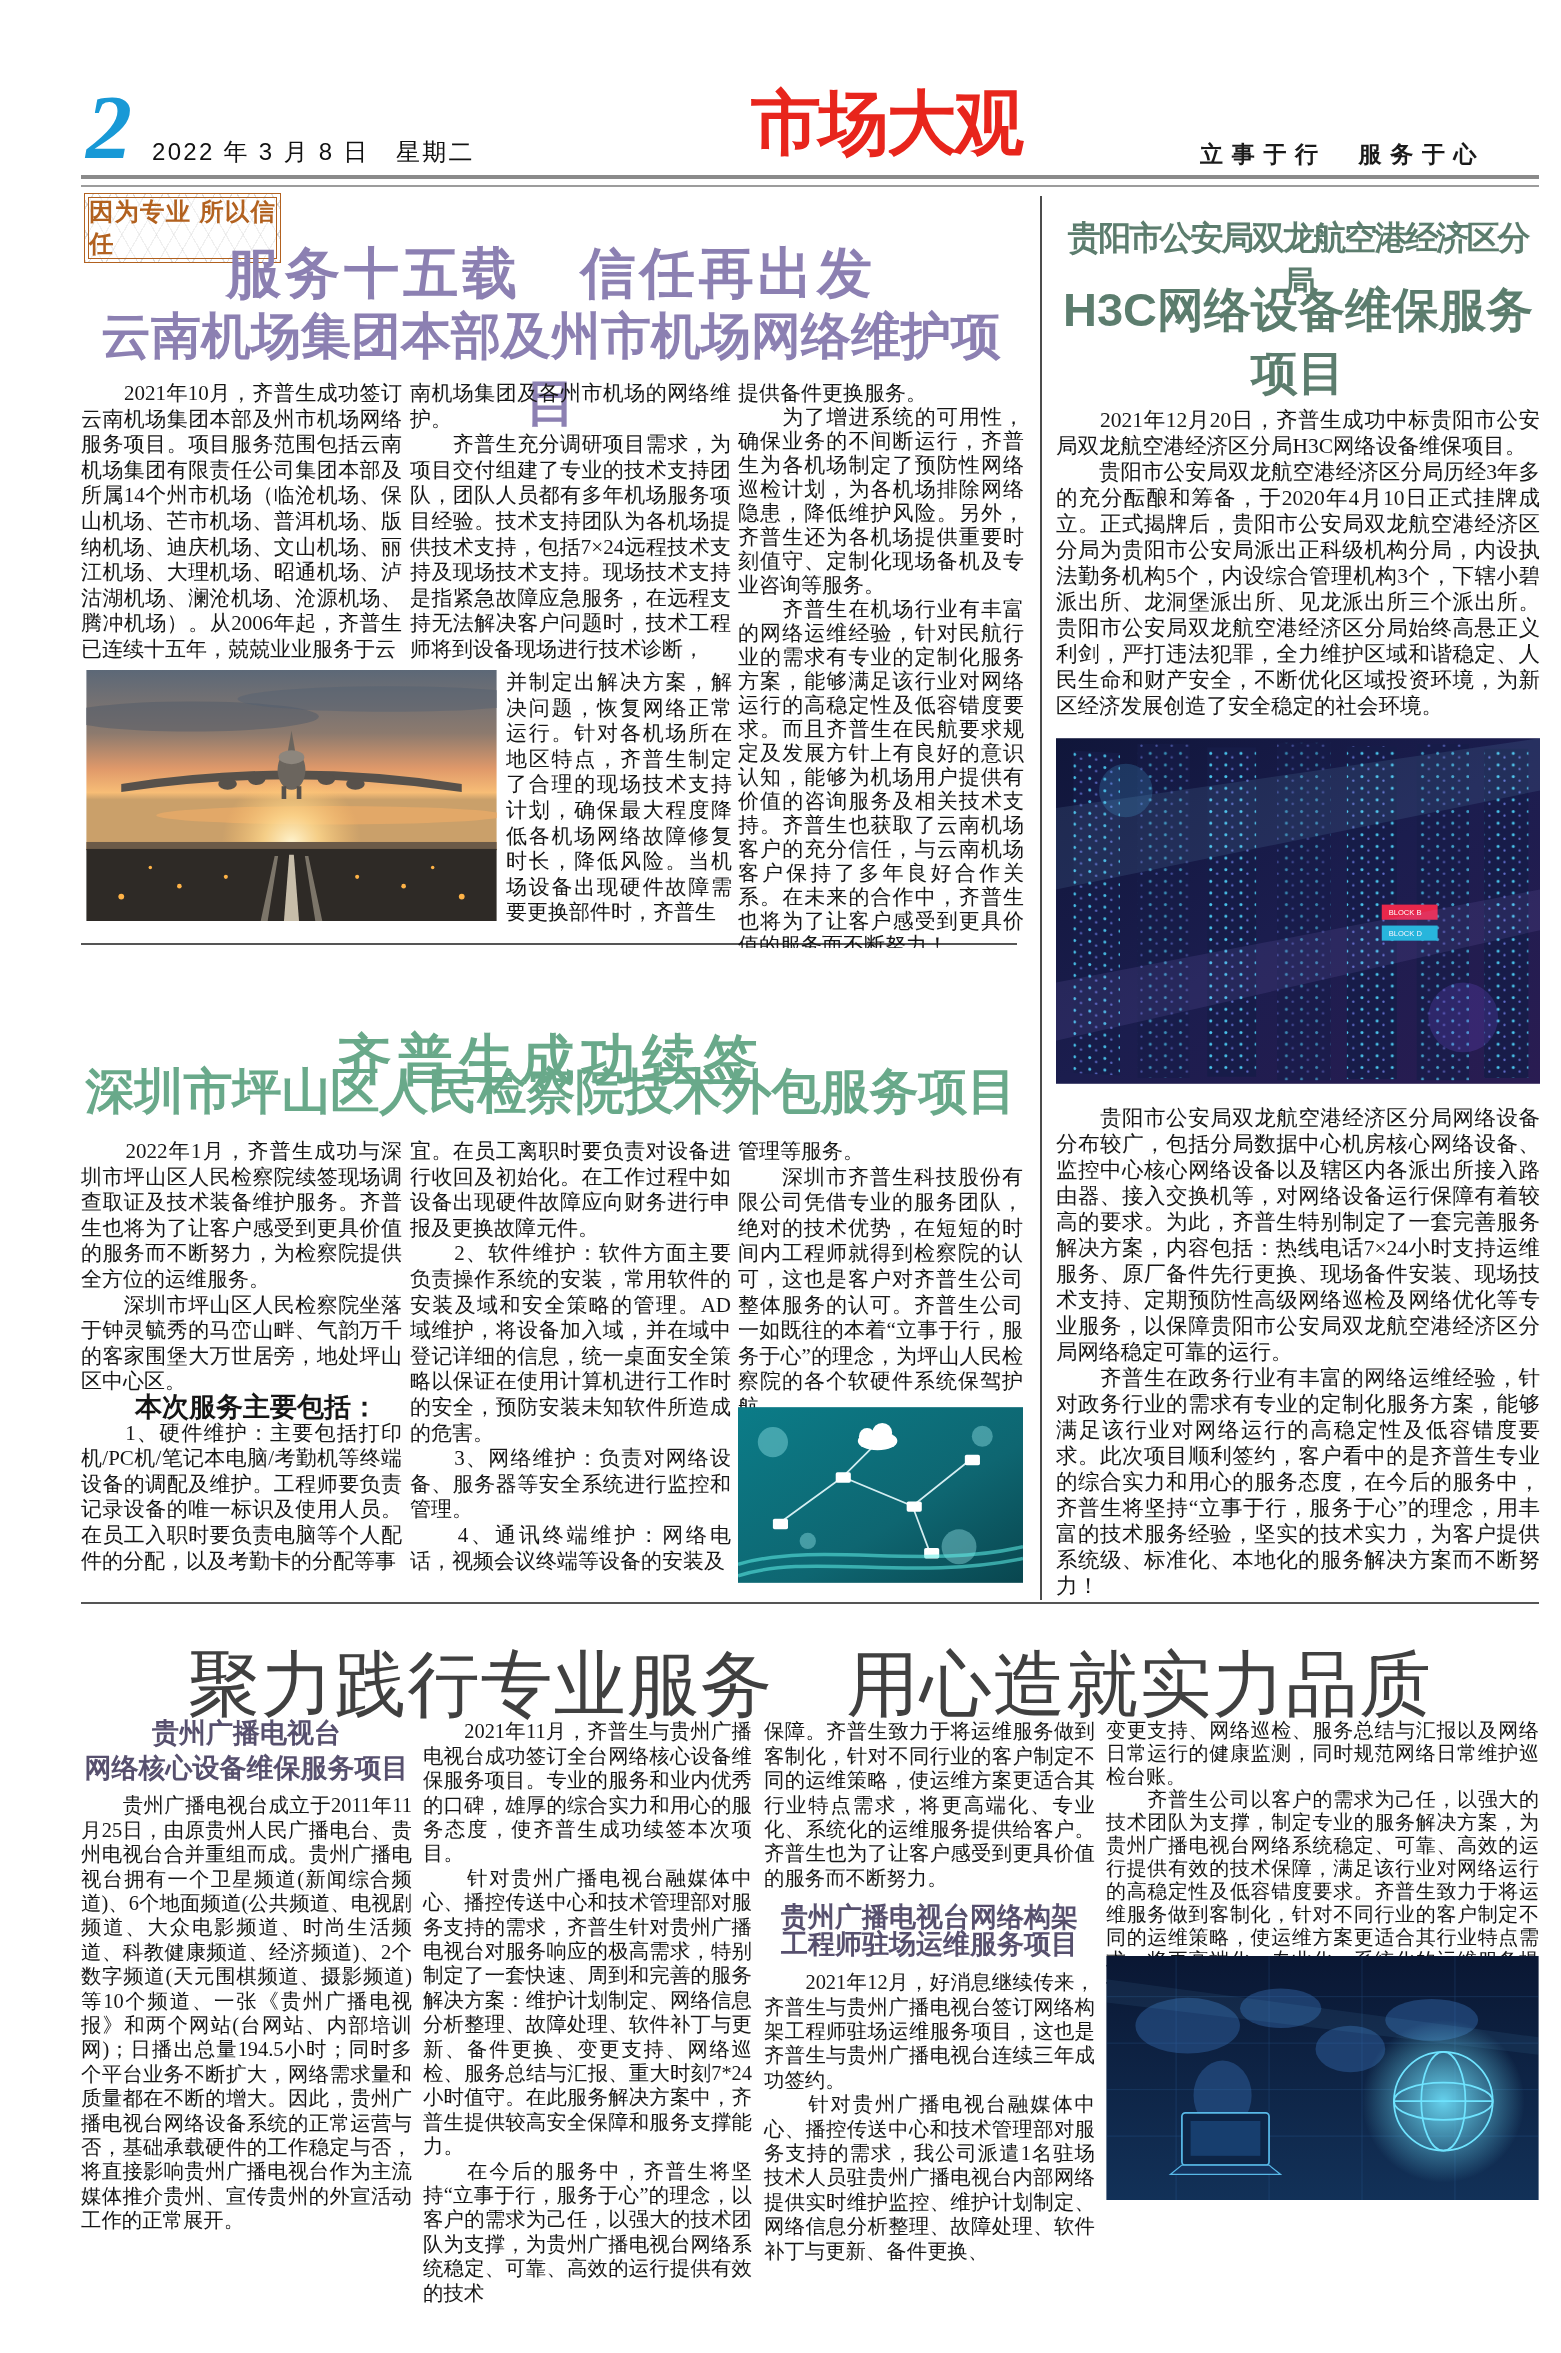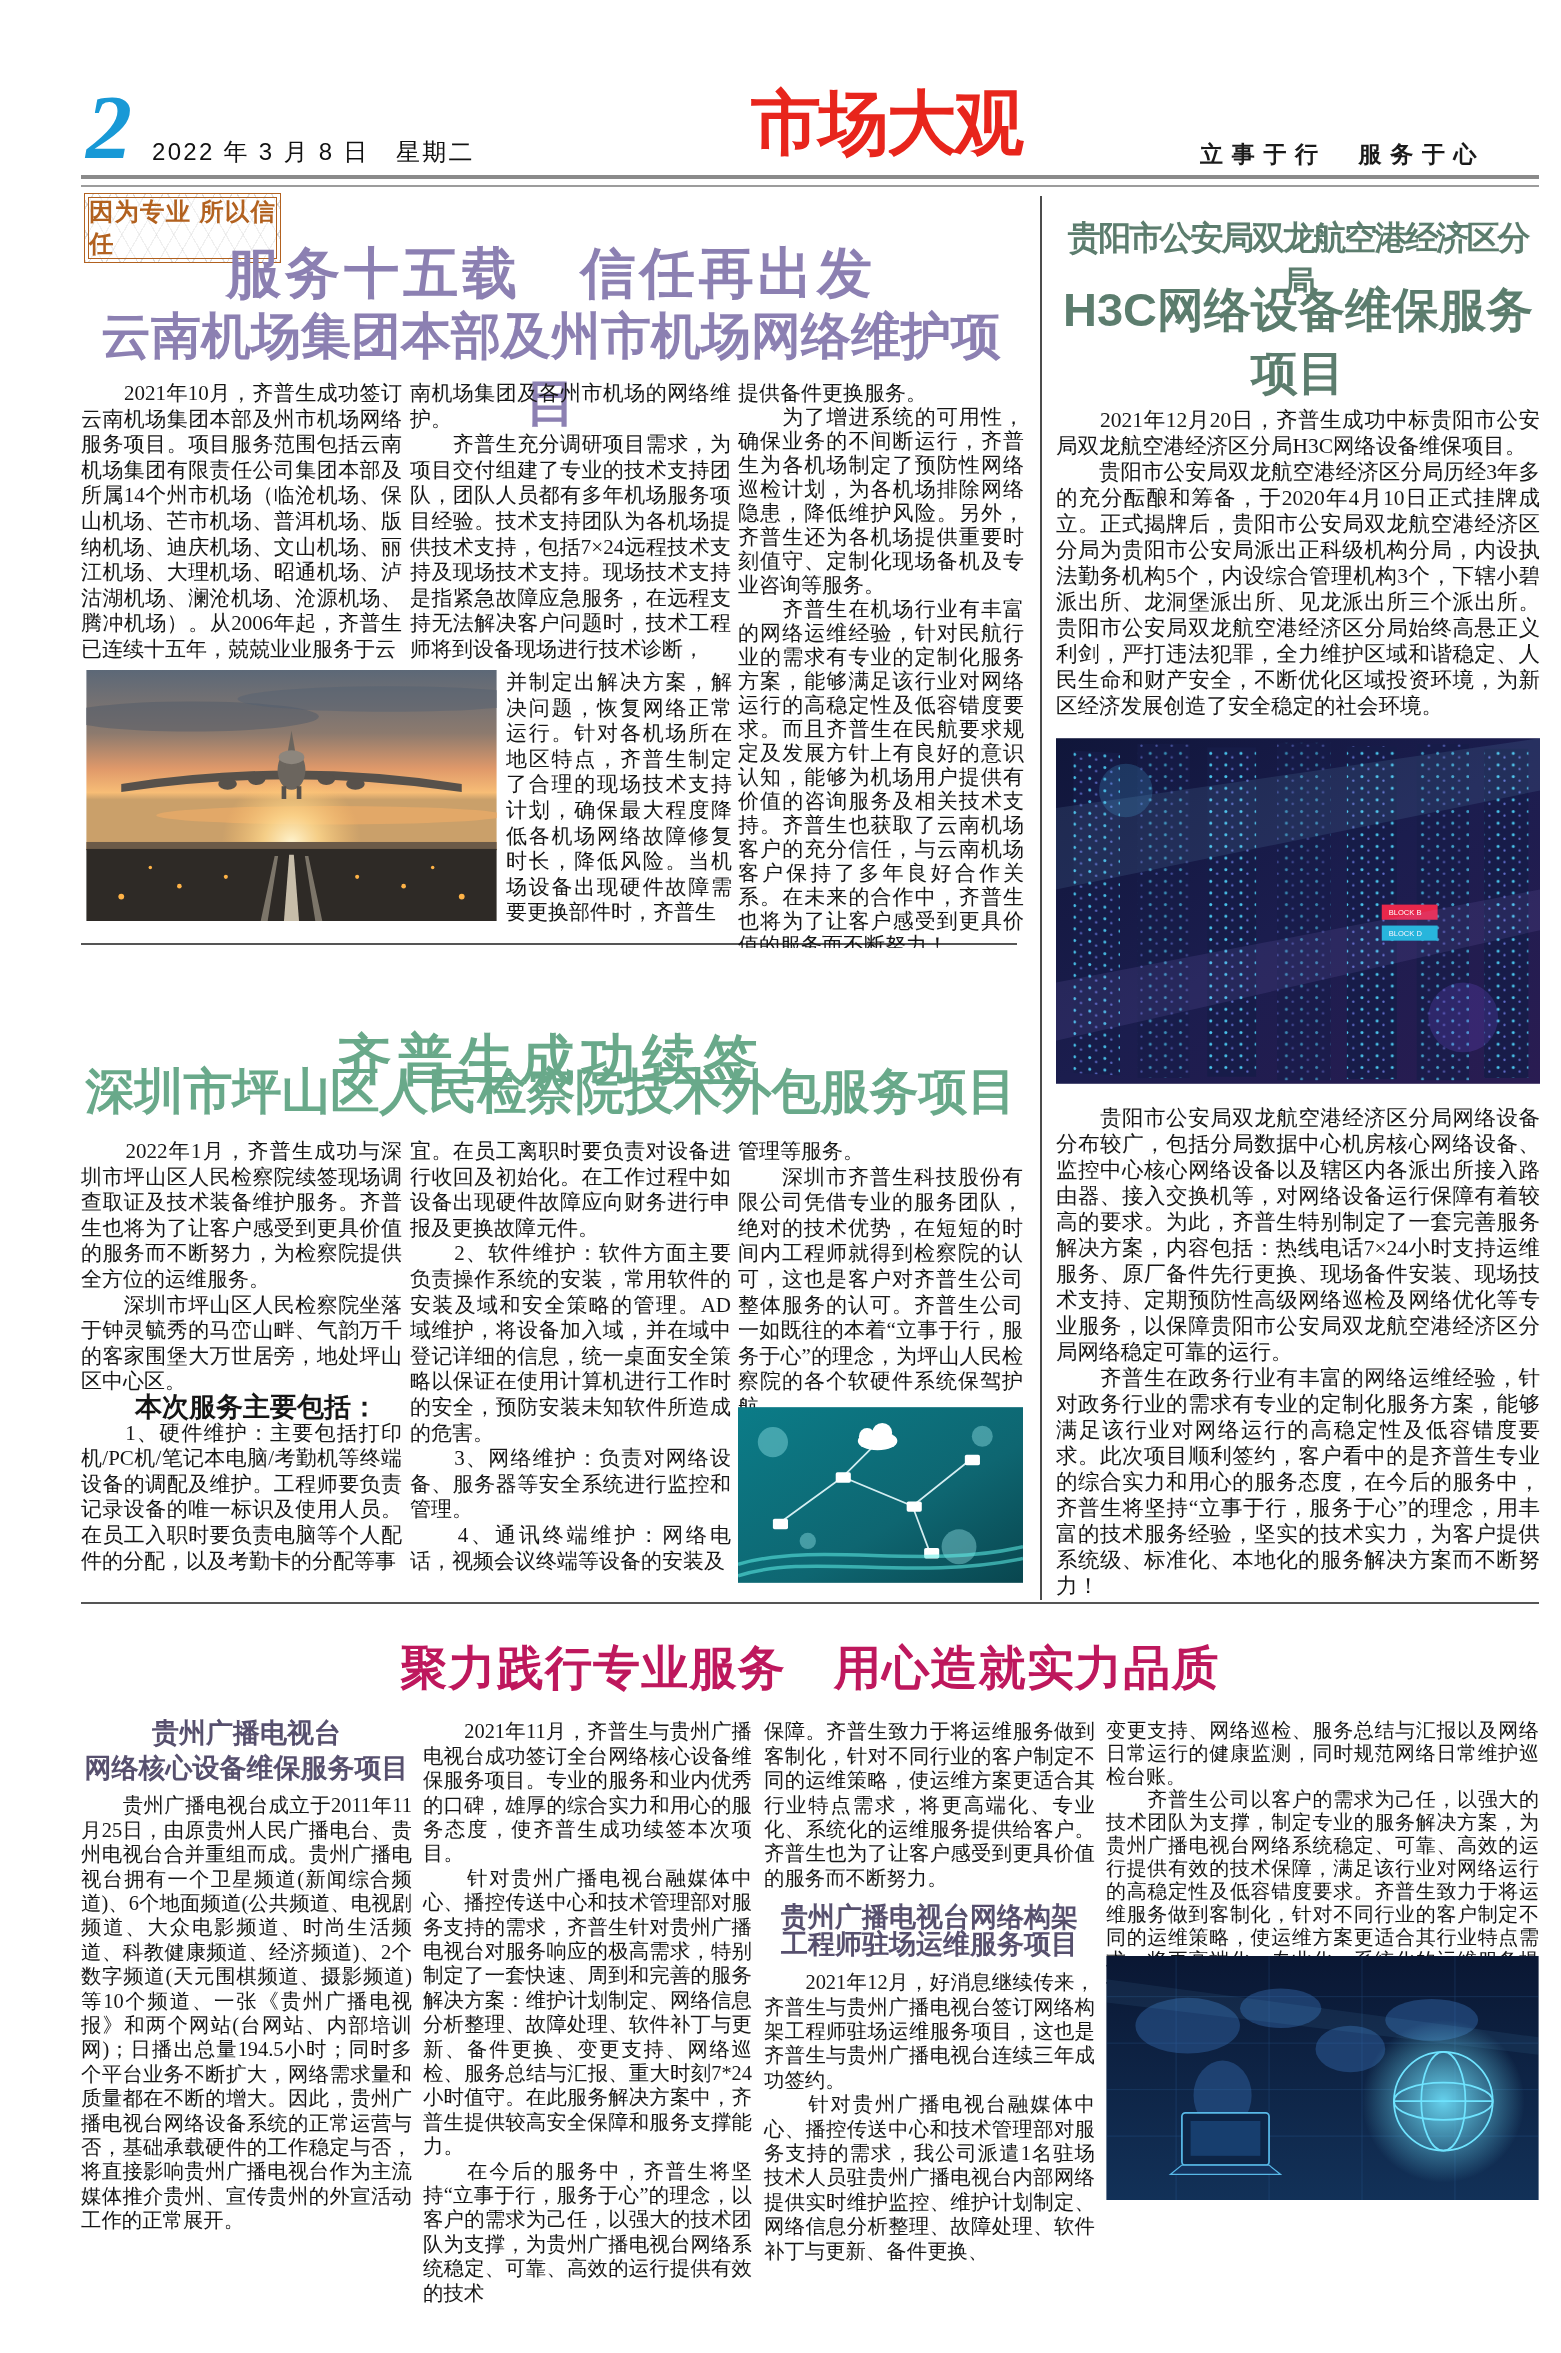--- a/index.html
+++ b/index.html
@@ -50,21 +50,21 @@
   .a3-t1{left:0;top:3.5px;width:940px;font-size:54px;font-weight:bold;color:#69a98a;letter-spacing:7px;margin-top:36px;}
   .a3-t2{left:0;top:75px;width:940px;font-size:49px;font-weight:bold;color:#69a98a;}
   .a3-body{left:0;top:155px;width:942px;height:451px;font-size:21px;line-height:25.6px;}
   .a3-c1{left:0;top:0;width:321px;}
   .a3-c2{left:329px;top:0;width:321px;}
   .a3-c3{left:657px;top:0;width:285px;}
   .a3-photo{left:657px;top:268px;width:285px;height:176px;}
   .boldlead{font-weight:bold;font-family:"Liberation Sans","DejaVu Sans",sans-serif;font-size:27px;}
   
   .bot{left:81px;top:1630px;width:1458px;height:693px;}
-  .bot-banner{left:0;top:7px;width:1458px;font-size:47px;font-weight:bold;color:#be185d;letter-spacing:1.2px;}
+  .bot-banner{left:0;top:7px;width:1458px;font-size:72px;font-weight:normal;color:#404040;letter-spacing:1.2px;}
   .b-h{font-size:27px;line-height:33px;font-weight:bold;color:#57506e;text-align:center;}
   .bot-cols{left:0;top:87px;width:1458px;font-size:20.4px;line-height:24.4px;}
   .b-c1{left:0;top:0;width:331px;}
   .b-c1 .b-h{margin-bottom:8.1px;}
   .b-c2{left:342px;top:2.3px;width:329px;}
   .b-c3{left:683px;top:2.3px;width:331px;}
   .b-c3 .b-h{margin:10.5px 0 9.3px 0;}
   .b-c4{left:1025px;top:2.3px;width:433px;font-size:20px;line-height:23px;}
   .b-photo{left:1025px;top:326px;width:433px;height:244px;}
   svg{display:block;}

